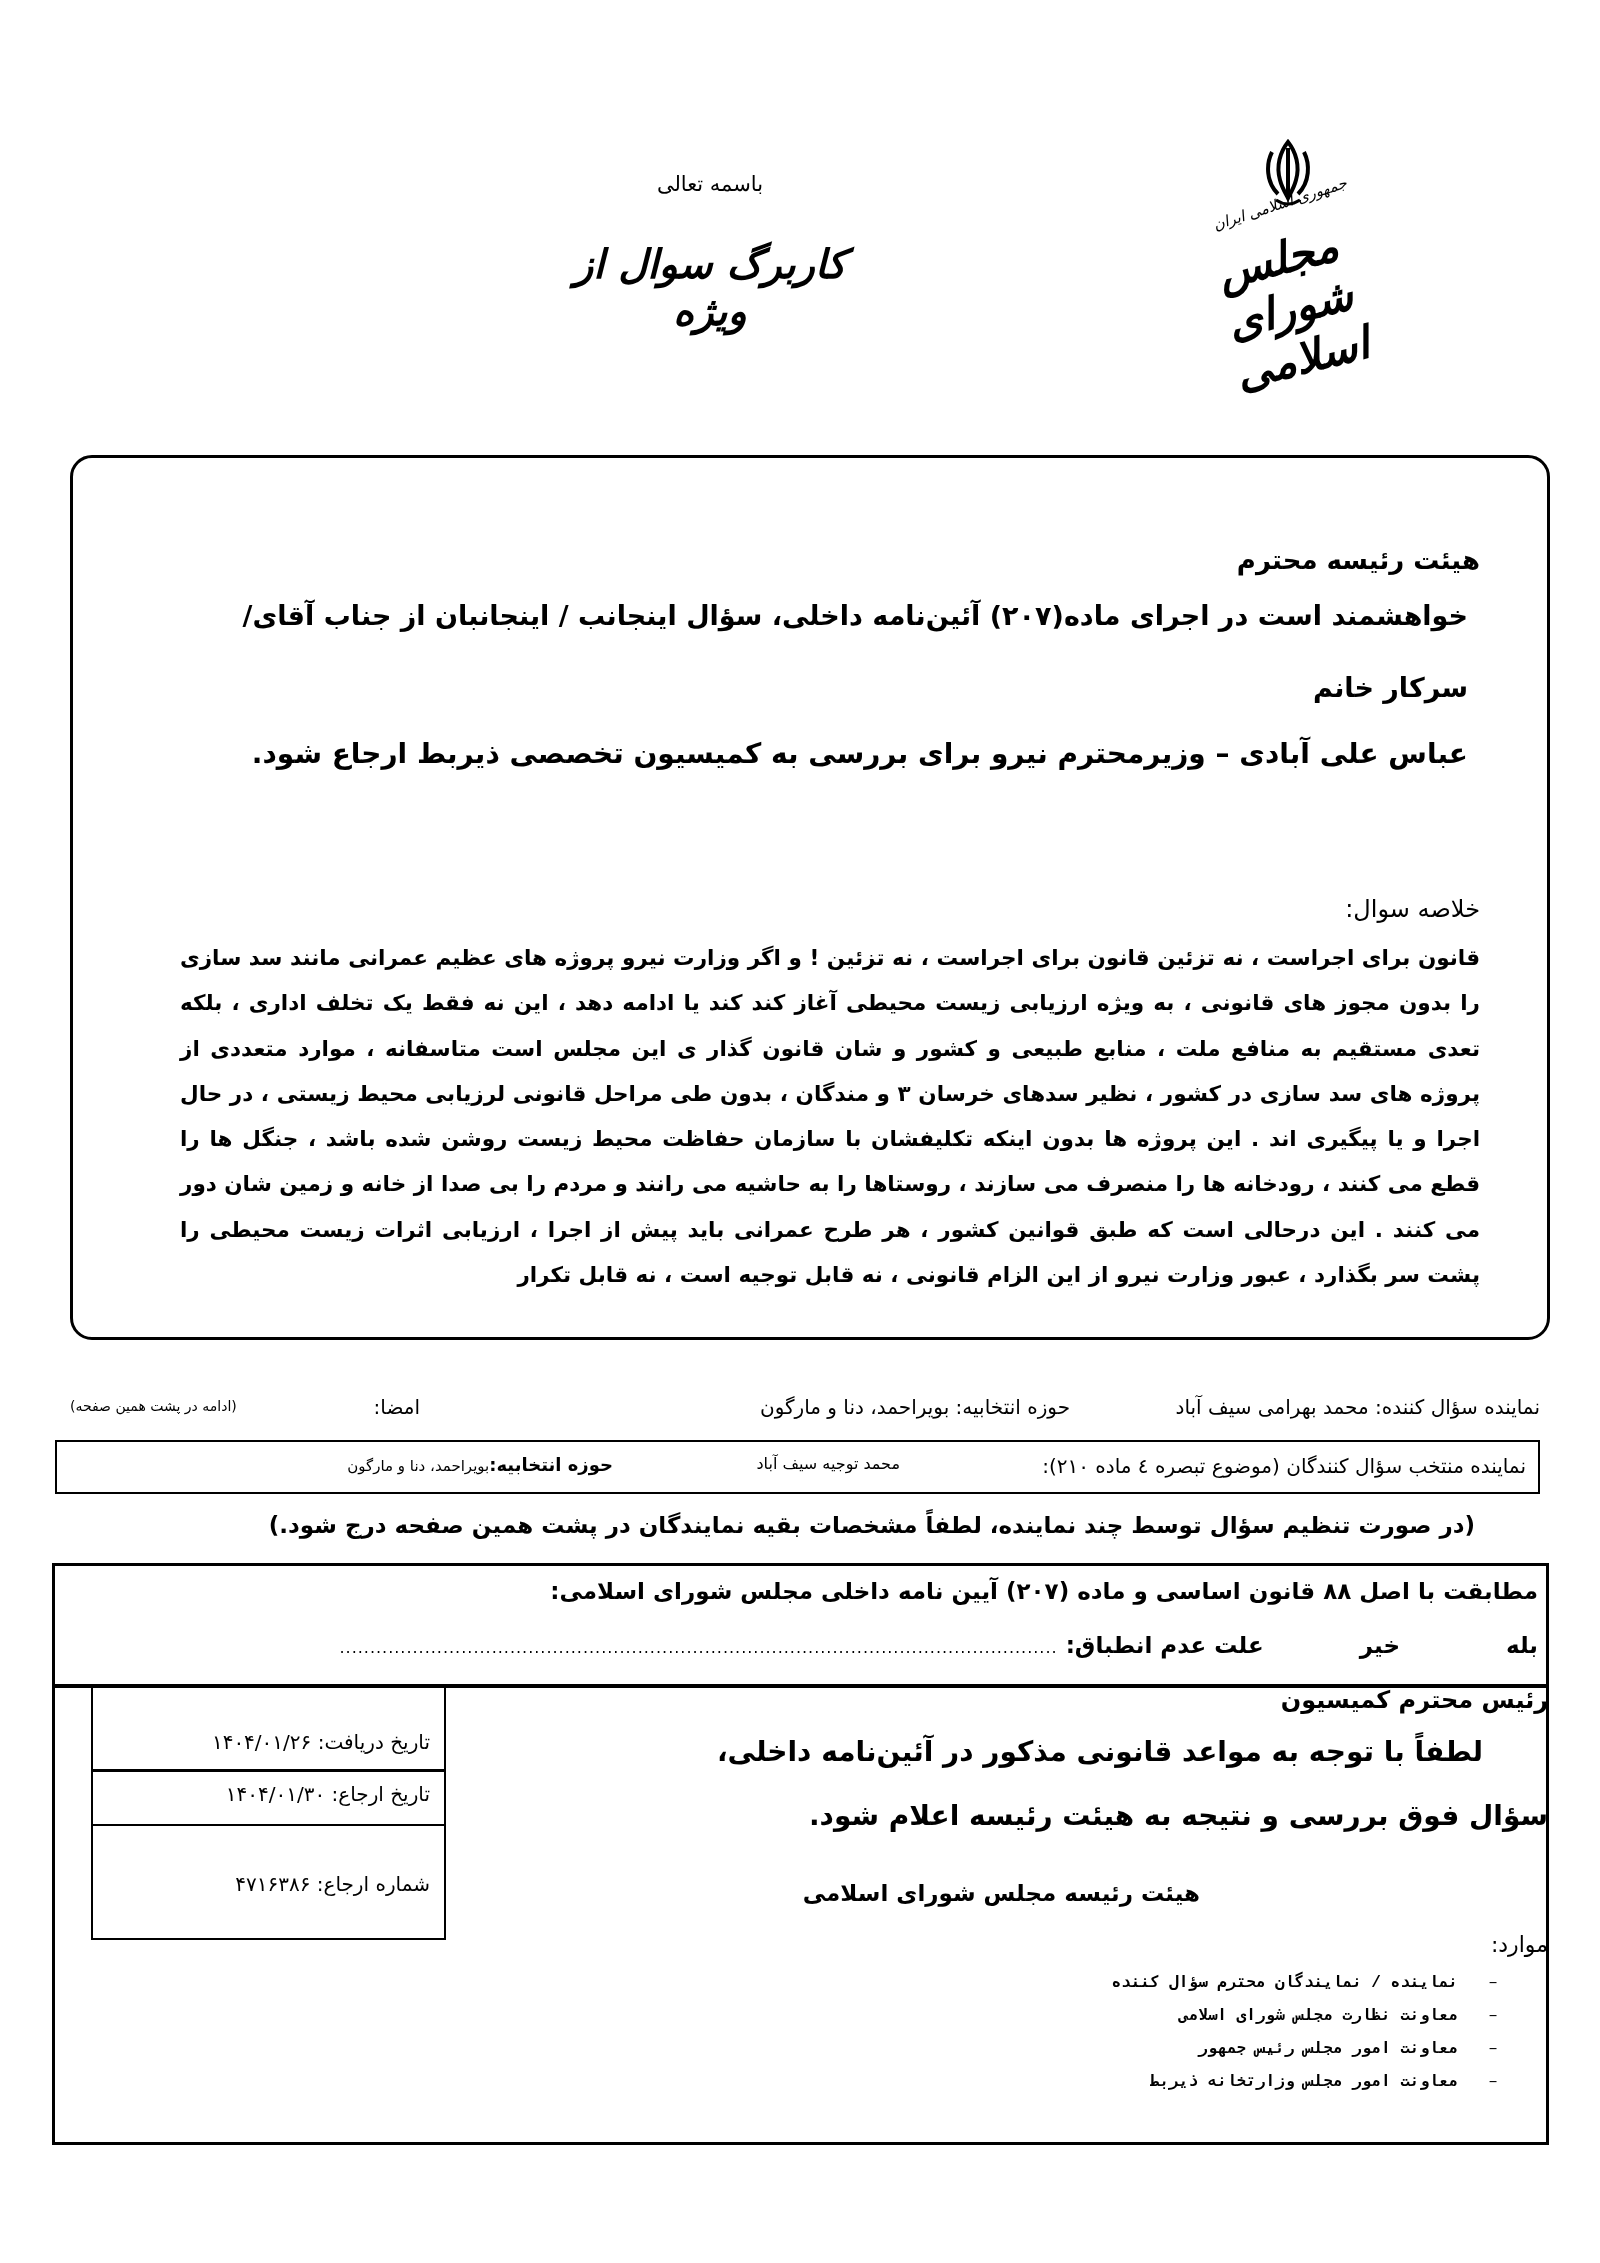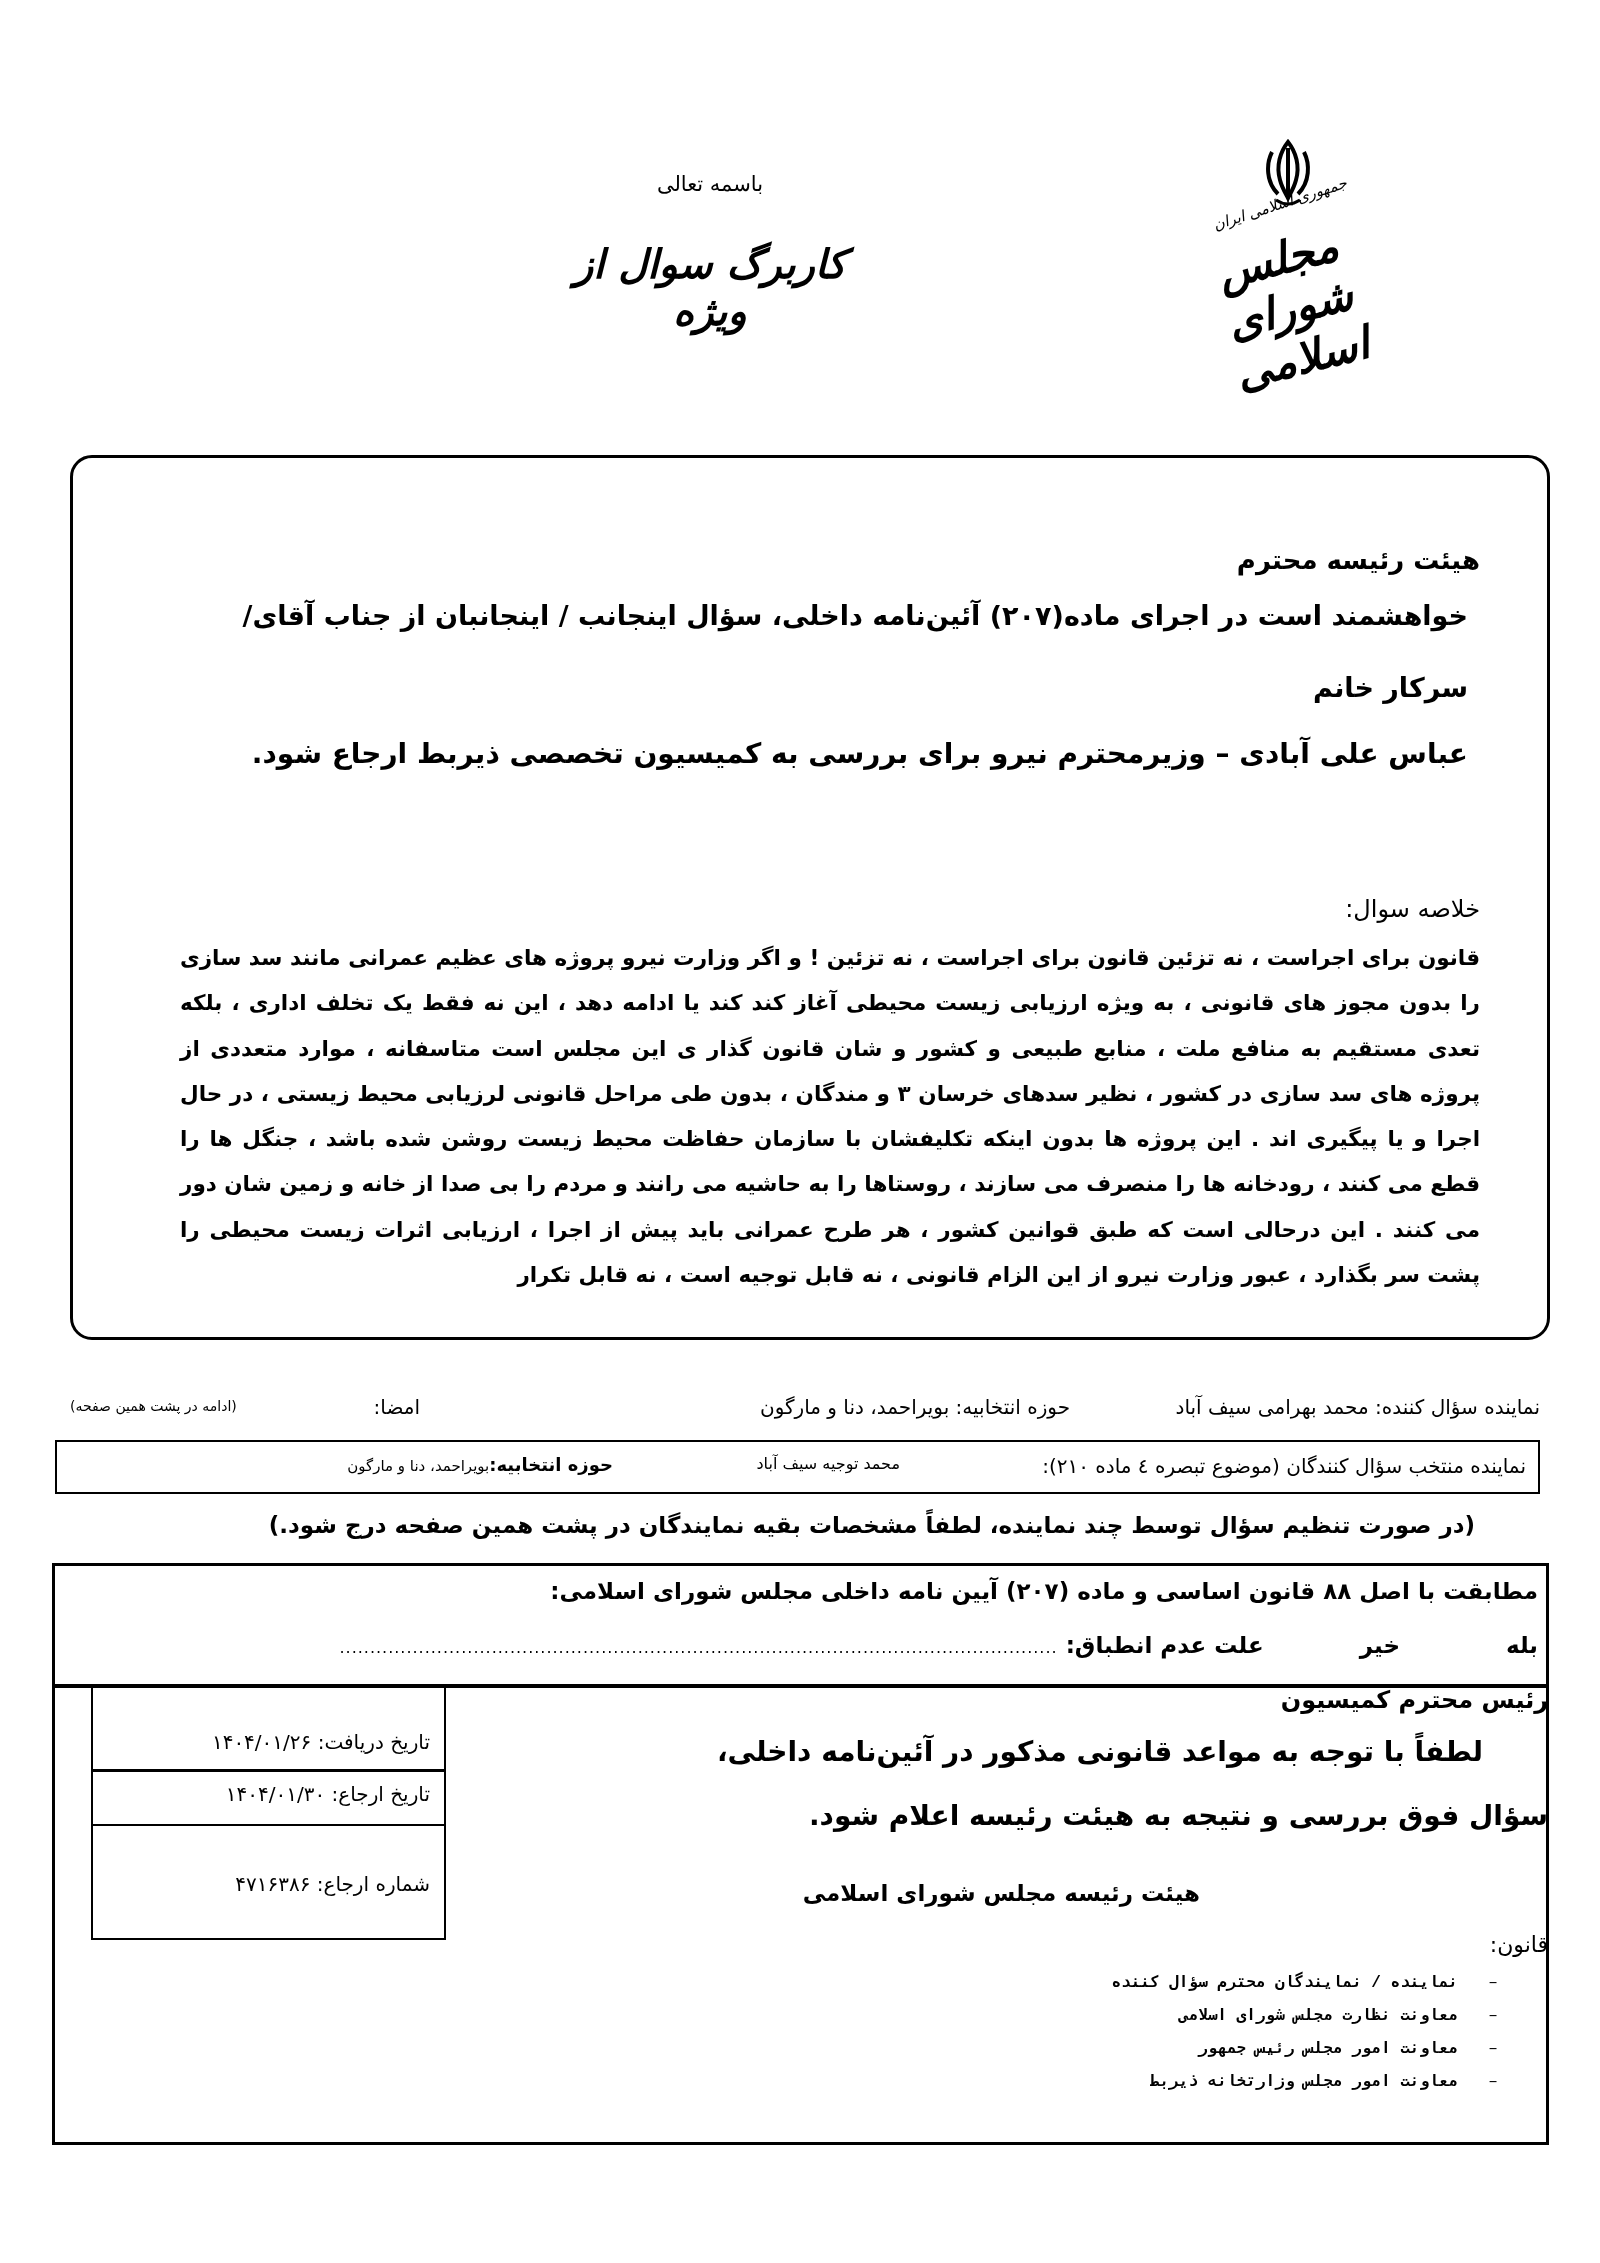--- a/index.html
+++ b/index.html
@@ -130,19 +130,19 @@
   </div>
   <div class="date-row r3">
     <span><span style="position:static">شماره ارجاع:</span> <span style="position:static">۴۷۱۶۳۸۶</span></span>
   </div>
 </div>
 
 <div class="abs chair-title">رئیس محترم کمیسیون</div>
 <div class="abs chair-l1">لطفاً با توجه به مواعد قانونی مذکور در آئین‌نامه داخلی،</div>
 <div class="abs chair-l2">سؤال فوق بررسی و نتیجه به هیئت رئیسه اعلام شود.</div>
 <div class="abs board-sign">هیئت رئیسه مجلس شورای اسلامی</div>
-<div class="abs cc-label">قانون:</div>
+<div class="abs cc-label">موارد:</div>
 <ul class="abs cc-list">
   <li><span class="dash">–</span><span>نماینده / نمایندگان محترم سؤال کننده</span></li>
   <li><span class="dash">–</span><span>معاونت نظارت مجلس شورای اسلامی</span></li>
   <li><span class="dash">–</span><span>معاونت امور مجلس رئیس جمهور</span></li>
   <li><span class="dash">–</span><span>معاونت امور مجلس وزارتخانه ذیربط</span></li>
 </ul>
 
 </body></html>

